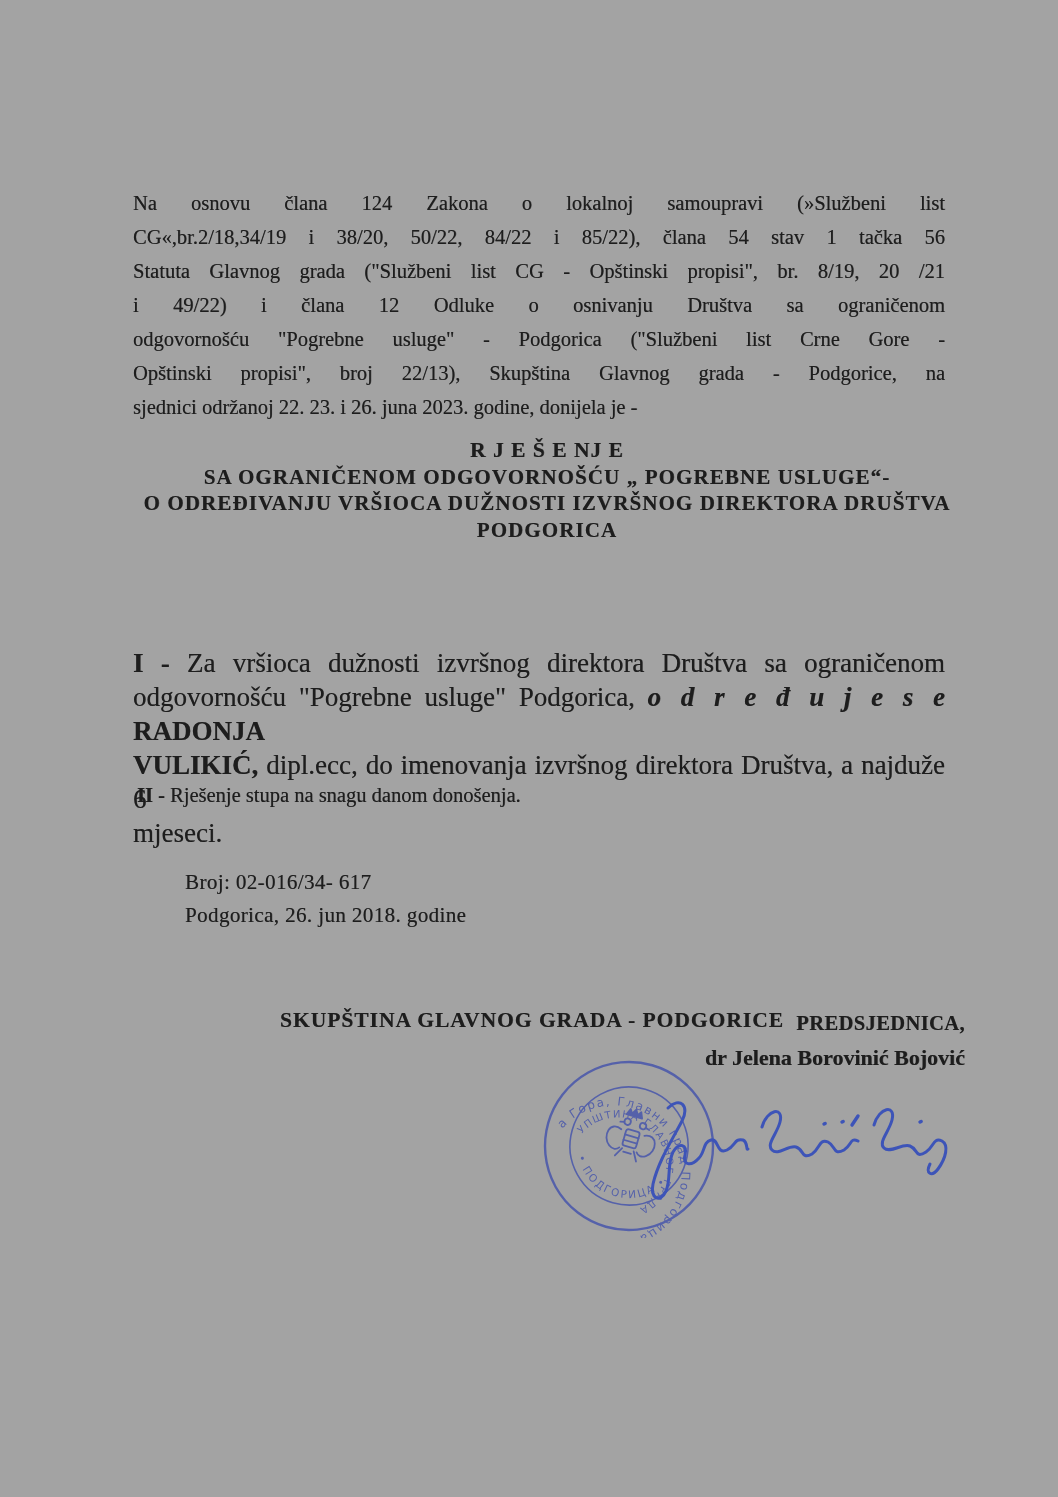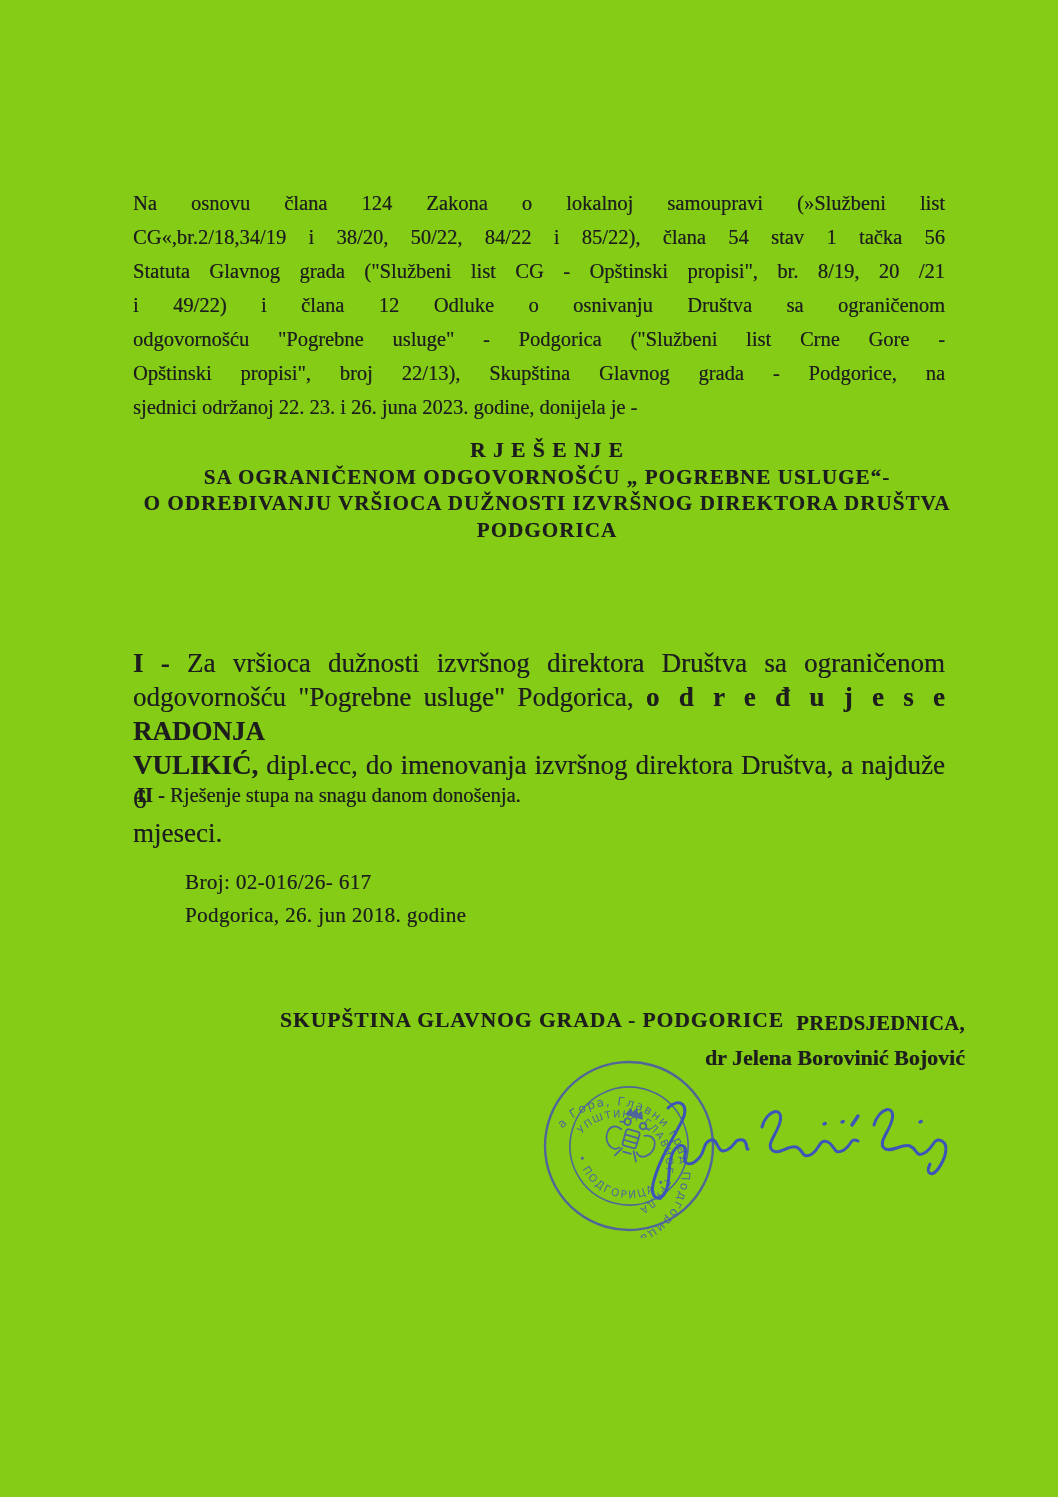--- a/index.html
+++ b/index.html
@@ -4,21 +4,21 @@
 <style>
   :root{
     --ink:#1d1d1d;
     --stamp:#4b59ab;
     --sig:#3d54b8;
   }
   *{box-sizing:border-box;}
   html,body{margin:0;padding:0;background:#ffffff;}
   body{width:1058px;height:1497px;overflow:hidden;}
   .page{
-    position:relative;width:1058px;height:1497px;background:#84cc16;
+    position:relative;width:1058px;height:1497px;background:#a3a3a3;
     font-family:"Liberation Serif", serif;
     color:var(--ink);
   }
   .page .txt{ text-shadow:0.35px 0 0 rgba(25,25,25,.55); }
 
   
   .intro{
     position:absolute;left:133px;top:186px;width:812px;
     font-size:20.5px;line-height:34px;
   }
@@ -36,21 +36,21 @@
   
   .article1{
     position:absolute;left:133px;top:646px;width:812px;
     font-size:27px;line-height:34px;
   }
   .article2{
     position:absolute;left:131px;top:772px;width:812px;margin:6px;
     font-size:20.5px;line-height:34px;
   }
   .seg-b{font-weight:700;}
-  .seg-bi{font-weight:700;word-spacing:7px;margin-top:13px;}
+  .seg-bi{font-weight:700;font-style:italic;word-spacing:7px;margin-top:13px;}
 
   
   .reference{
     position:absolute;left:185px;top:866px;
     font-size:21px;line-height:33px;letter-spacing:0.4px;
   }
 
   
   .issuer{
     position:absolute;left:0;top:1008px;width:1064px;text-align:center;
@@ -110,21 +110,21 @@
   <div class="article1 justify-block txt">
       <div class="line"><span class="seg-b">I - </span><span class="seg-n">Za vršioca dužnosti izvršnog direktora Društva sa ograničenom</span></div>
       <div class="line"><span class="seg-n">odgovornošću "Pogrebne usluge" Podgorica, </span><span class="seg-bi">o d r e đ u j e s e</span><span class="seg-n"> </span><span class="seg-b">RADONJA</span></div>
       <div class="line"><span class="seg-b">VULIKIĆ,</span><span class="seg-n"> dipl.ecc, do imenovanja izvršnog direktora Društva, a najduže 6</span></div>
       <div class="line"><span class="seg-n">mjeseci.</span></div>
     </div>
 
   <p class="article2 txt"><span class="seg-b">II - </span><span class="seg-n"> Rješenje stupa na snagu danom donošenja.</span></p>
 
   <div class="reference txt">
-    <div>Broj: 02-016/26- 617</div>
+    <div>Broj: 02-016/34- 617</div>
     <div>Podgorica, 26. jun 2018. godine</div>
   </div>
 
   <div class="issuer txt">SKUPŠTINA GLAVNOG GRADA - PODGORICE</div>
 
   <div class="stamp">
     <svg width="182" height="184" viewBox="0 0 182 184">
       <g transform="rotate(16 91 92)" stroke="var(--stamp)" fill="none">
         <circle cx="91" cy="92" r="84" stroke-width="2.4"></circle>
         <circle cx="91" cy="92" r="59" stroke-width="1.6"></circle>

